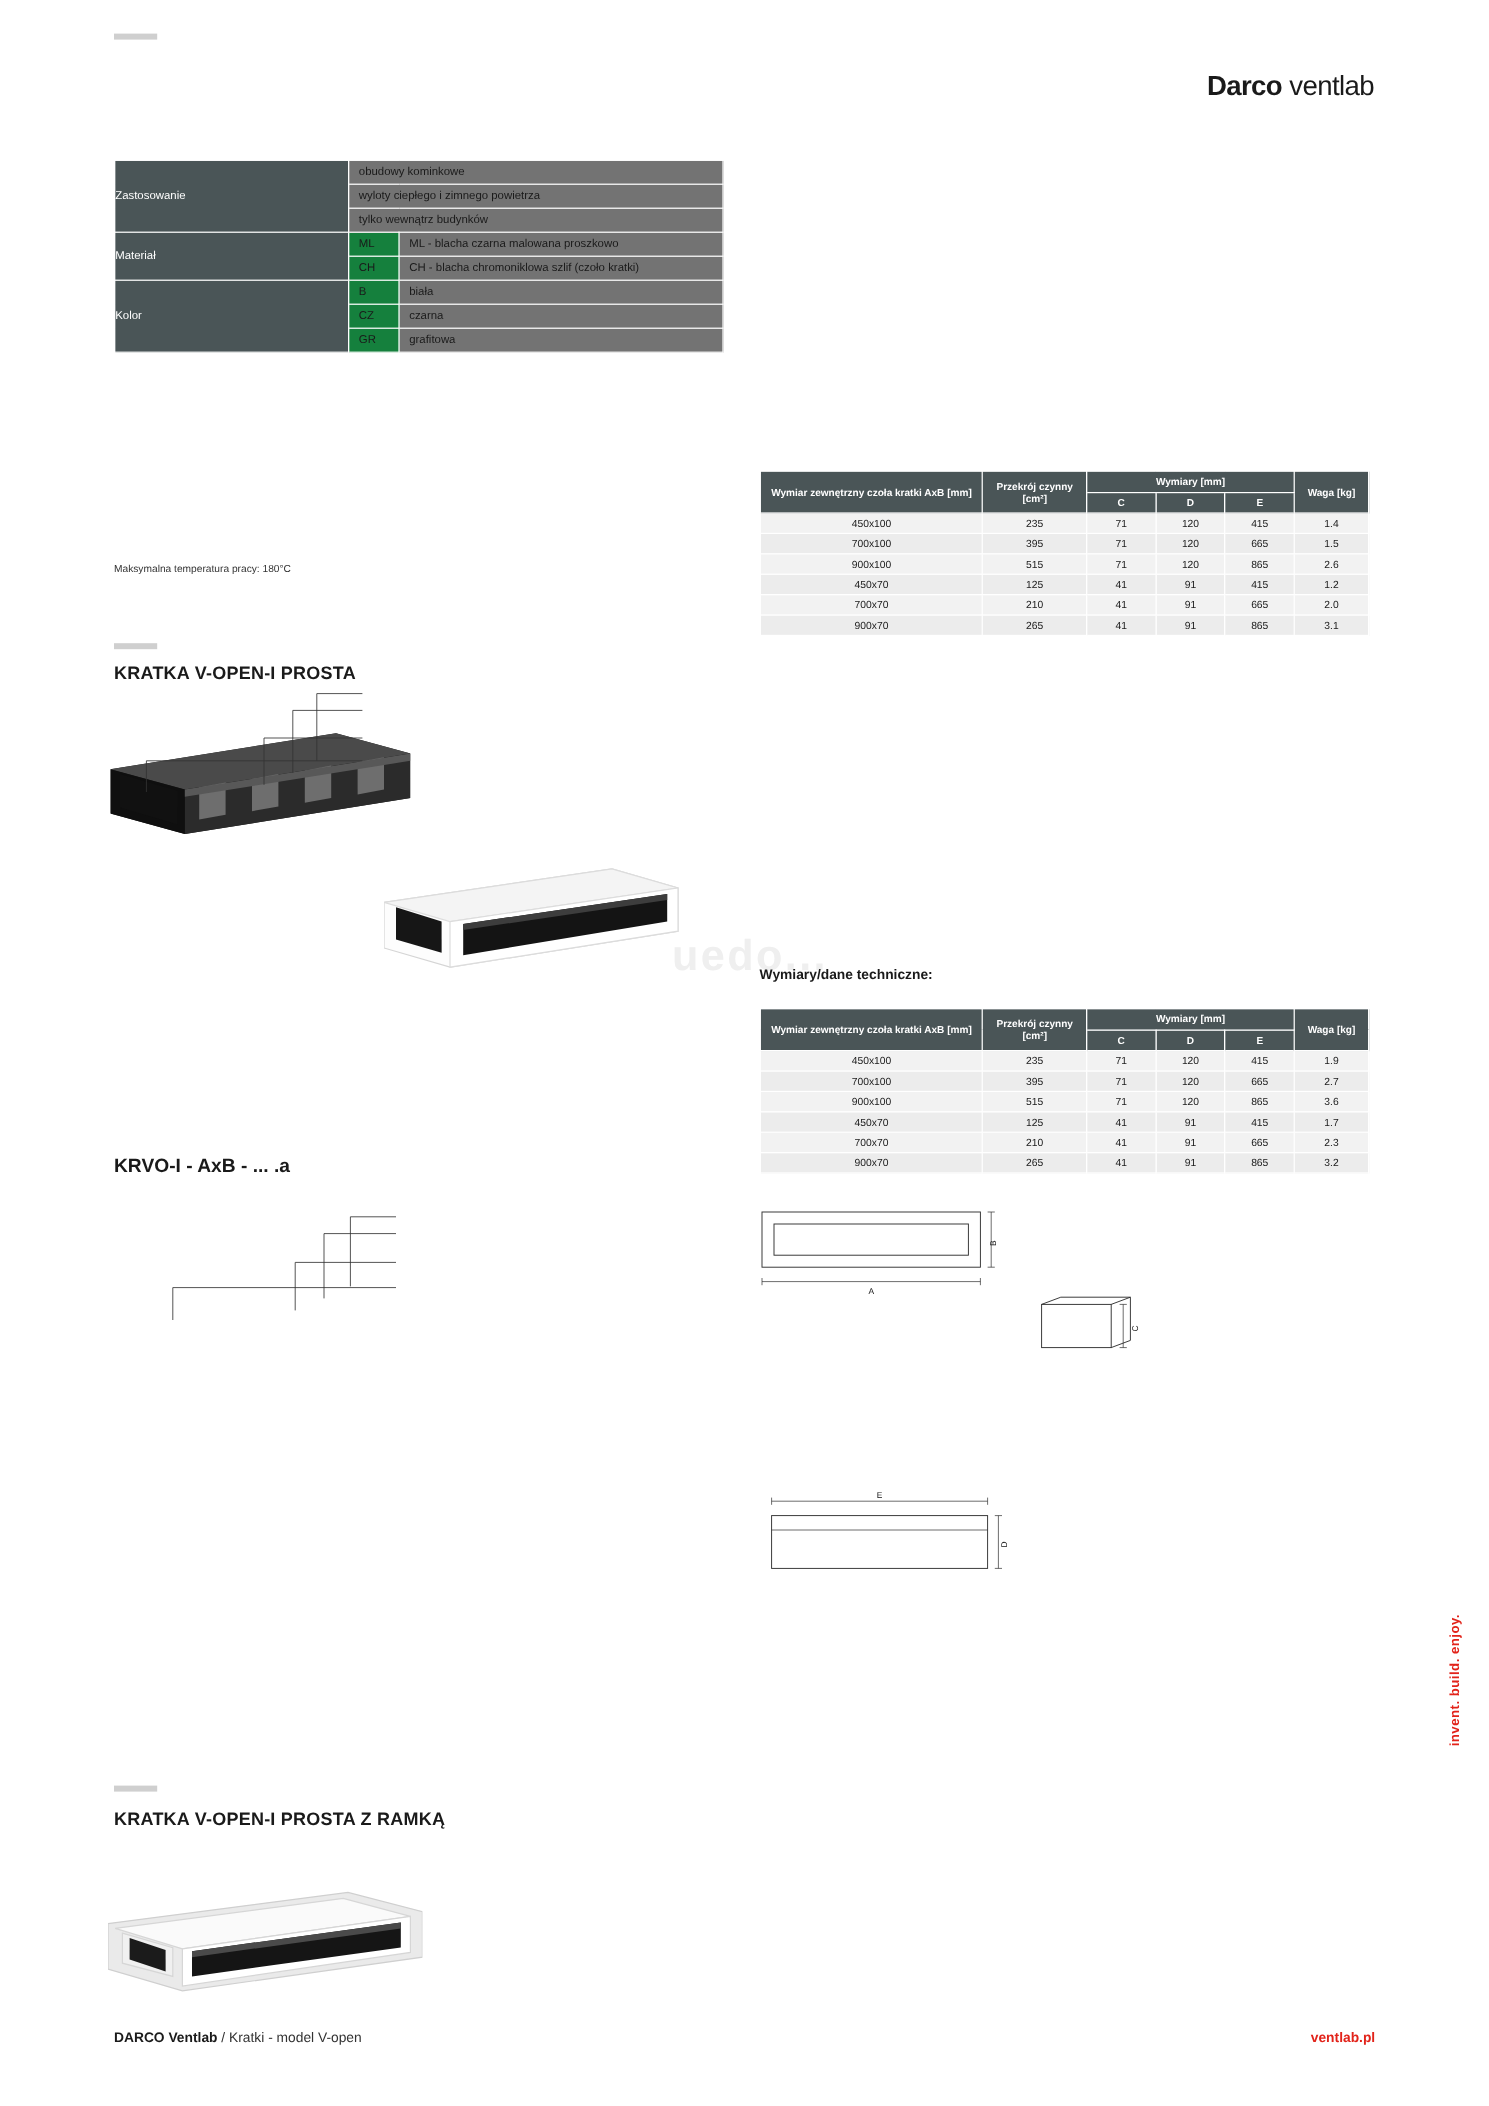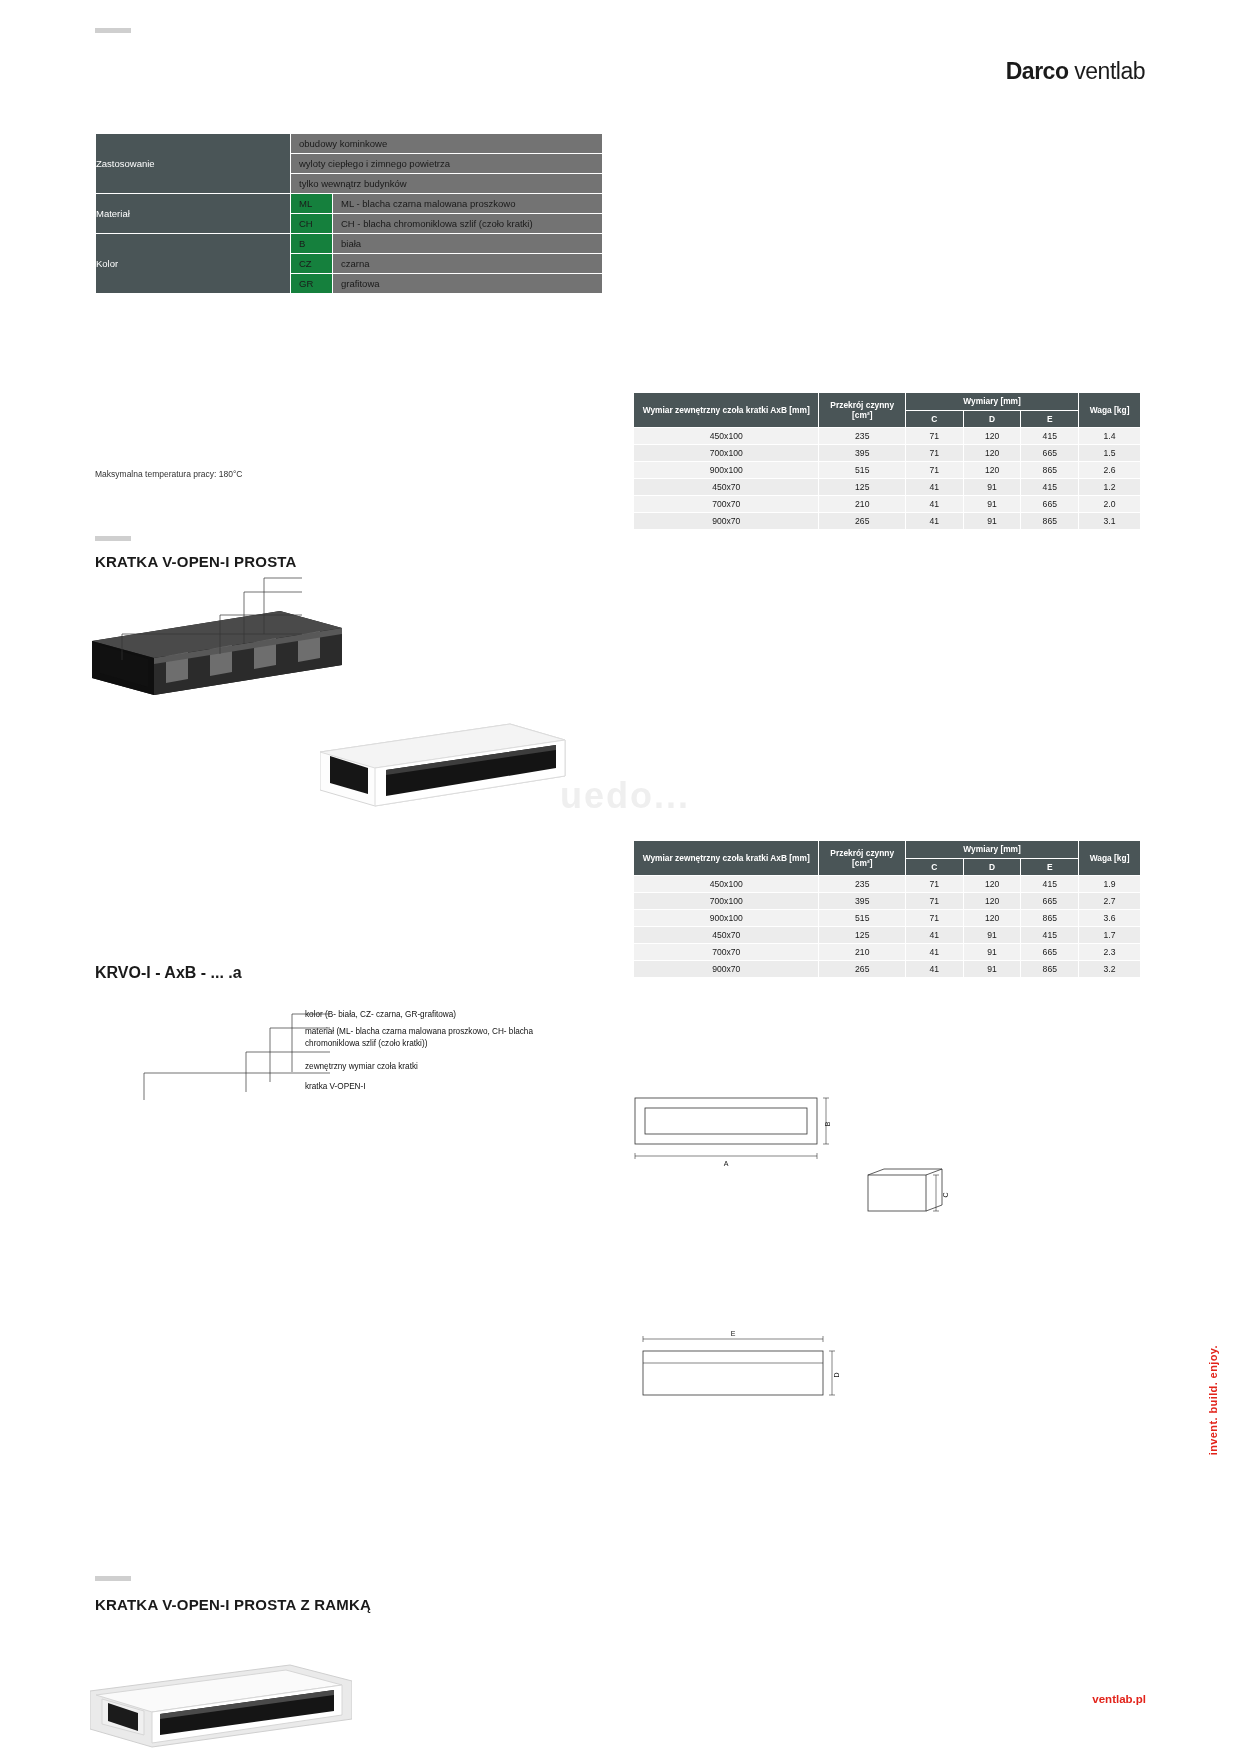--- a/index.html
+++ b/index.html
@@ -149,26 +149,20 @@
       <polygon points="0,34 190,6 245,22 245,58 55,88 0,72" fill="#fdfdfd" stroke="#d5d5d5"></polygon>
       <polygon points="0,34 190,6 245,22 55,50" fill="#f4f4f4" stroke="#dcdcdc"></polygon>
       <polygon points="55,50 245,22 245,58 55,88" fill="#ffffff" stroke="#dcdcdc"></polygon>
       <polygon points="10,38 48,50 48,76 10,65" fill="#161616"></polygon>
       <polygon points="66,52 236,27 236,50 66,78" fill="#141414"></polygon>
       <polygon points="66,52 236,27 236,32 66,57" fill="#3d3d3d"></polygon>
     </svg>
   </div>
 
   <div class="codeline z1" style="left:95px; top:546px;">KRVO-I - AxB - ... .a</div>
-  <div class="legend z1" style="left:305px; top:573px; width:250px;">
-    <div>kolor (B- biała, CZ- czarna, GR-grafitowa)</div>
-    <div>materiał (ML- blacha czarna malowana proszkowo, CH- blacha chromoniklowa szlif (czoło kratki))</div>
-    <div style="margin-top:11px">zewnętrzny wymiar czoła kratki</div>
-    <div style="margin-top:8px">kratka V-OPEN-I</div>
-  </div>
   <div class="z1" style="position:absolute; left:120px; top:570px;">
     <svg width="190" height="90" viewBox="0 0 190 90">
       <g stroke="#333" stroke-width="0.7" fill="none">
         <path d="M144,64 L144,8 L182,8"></path>
         <path d="M124,74 L124,22 L182,22"></path>
         <path d="M100,84 L100,45 L182,45"></path>
         <path d="M2,90 L2,64 L182,64"></path>
       </g>
     </svg>
   </div>

